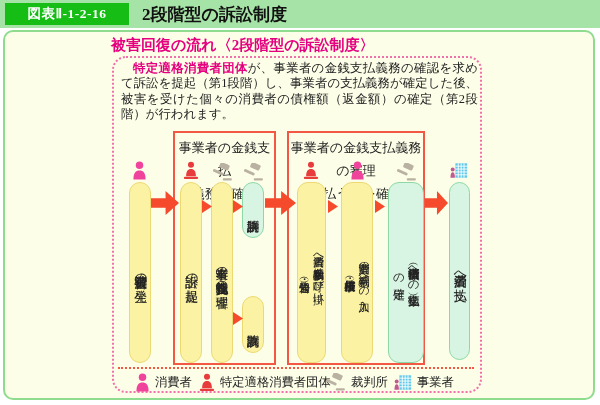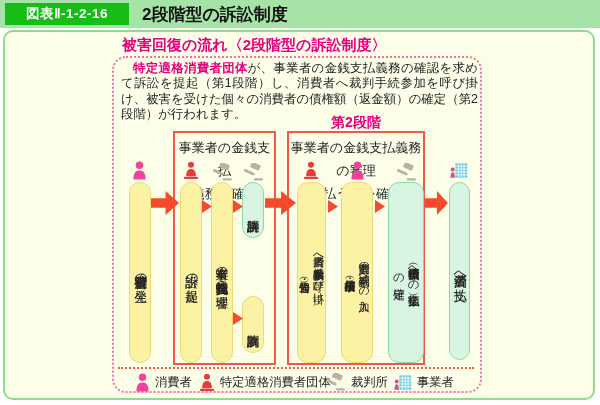--- a/index.html
+++ b/index.html
@@ -1,31 +1,31 @@
 <!DOCTYPE html>
 <html><head>
 <meta charset="utf-8">
 <style>
   html,body{margin:0;padding:0;background:#ffffff;}
   .page{position:relative;width:600px;height:405px;background:#ffffff;
-        font-family:Liberation Sans, sans-serif;overflow:hidden;}
+        font-family:Liberation Serif, serif;overflow:hidden;}
 
   
   .strip{position:absolute;left:0;top:0;width:600px;height:28px;background:#a6e3a6;}
   .figlabel{position:absolute;left:5px;top:3px;width:124px;height:22px;background:#15bd15;
             color:#ffffff;font-weight:bold;font-size:13.5px;display:flex;align-items:center;
             justify-content:center;letter-spacing:.5px;}
   .figtitle{position:absolute;left:142px;top:3px;height:22px;display:flex;align-items:center;
             color:#111;font-weight:bold;font-size:17px;}
 
   
   .mainbox{position:absolute;left:3px;top:30px;width:592px;height:370px;background:#fdfee8;
            border:2px solid #8fdc8f;border-radius:10px;box-sizing:border-box;}
 
-  .pinktitle{position:absolute;left:122px;top:36px;color:#e4007f;font-weight:bold;font-size:15px;}
+  .pinktitle{position:absolute;left:111px;top:36px;color:#e4007f;font-weight:bold;font-size:15px;}
 
   .dottedbox{position:absolute;left:112px;top:56px;width:370px;height:337px;
              border:2px dotted #f170ac;border-radius:14px;box-sizing:border-box;}
 
   .intro{position:absolute;left:121px;top:61px;width:357px;font-size:12.4px;line-height:15.4px;
          color:#222;text-indent:12px;text-align:justify;margin:0;}
   .intro .lead{color:#e4007f;font-weight:bold;}
 
   .stagelabel{position:absolute;color:#e4007f;font-weight:bold;font-size:14px;text-align:center;}
   .stagelabel.s1{left:173px;top:114px;width:103px;}
@@ -68,23 +68,22 @@
     <div class="figlabel">図表Ⅱ-1-2-16</div>
     <div class="figtitle">2段階型の訴訟制度</div>
   </div>
 
   <div class="mainbox"></div>
 
   <div class="pinktitle">被害回復の流れ〈2段階型の訴訟制度〉</div>
 
   <div class="dottedbox"></div>
 
-  <p class="intro"><span class="lead">特定適格消費者団体</span><span>が、事業者の金銭支払義務の確認を求めて訴訟を提起（第1段階）し、消費者へ裁判手続参加を呼び掛け、被害を受けた個々の消費者の債権額（返金額）の確定（第2段階）が行われます。</span></p>
-
-  <div class="stagelabel s2">第2段階</div>
+  <p class="intro"><span class="lead">特定適格消費者団体</span><span>が、事業者の金銭支払義務の確認を求めて訴訟を提起（第1段階）し、事業者の支払義務が確定した後、被害を受けた個々の消費者の債権額（返金額）の確定（第2段階）が行われます。</span></p>
+
 
   <div class="stagebox b1"></div>
   <div class="stagebox b2"></div>
   <div class="boxtitle t1">事業者の金銭支払
 義務の確認</div>
   <div class="boxtitle t2">事業者の金銭支払義務の審理
 支払うかを確定</div>
 
   <svg class="icon" style="left:132px;top:161px" width="15" height="19" viewBox="0 0 16 20">
       <circle cx="8" cy="4.5" r="4" fill="#f0449c"></circle>

